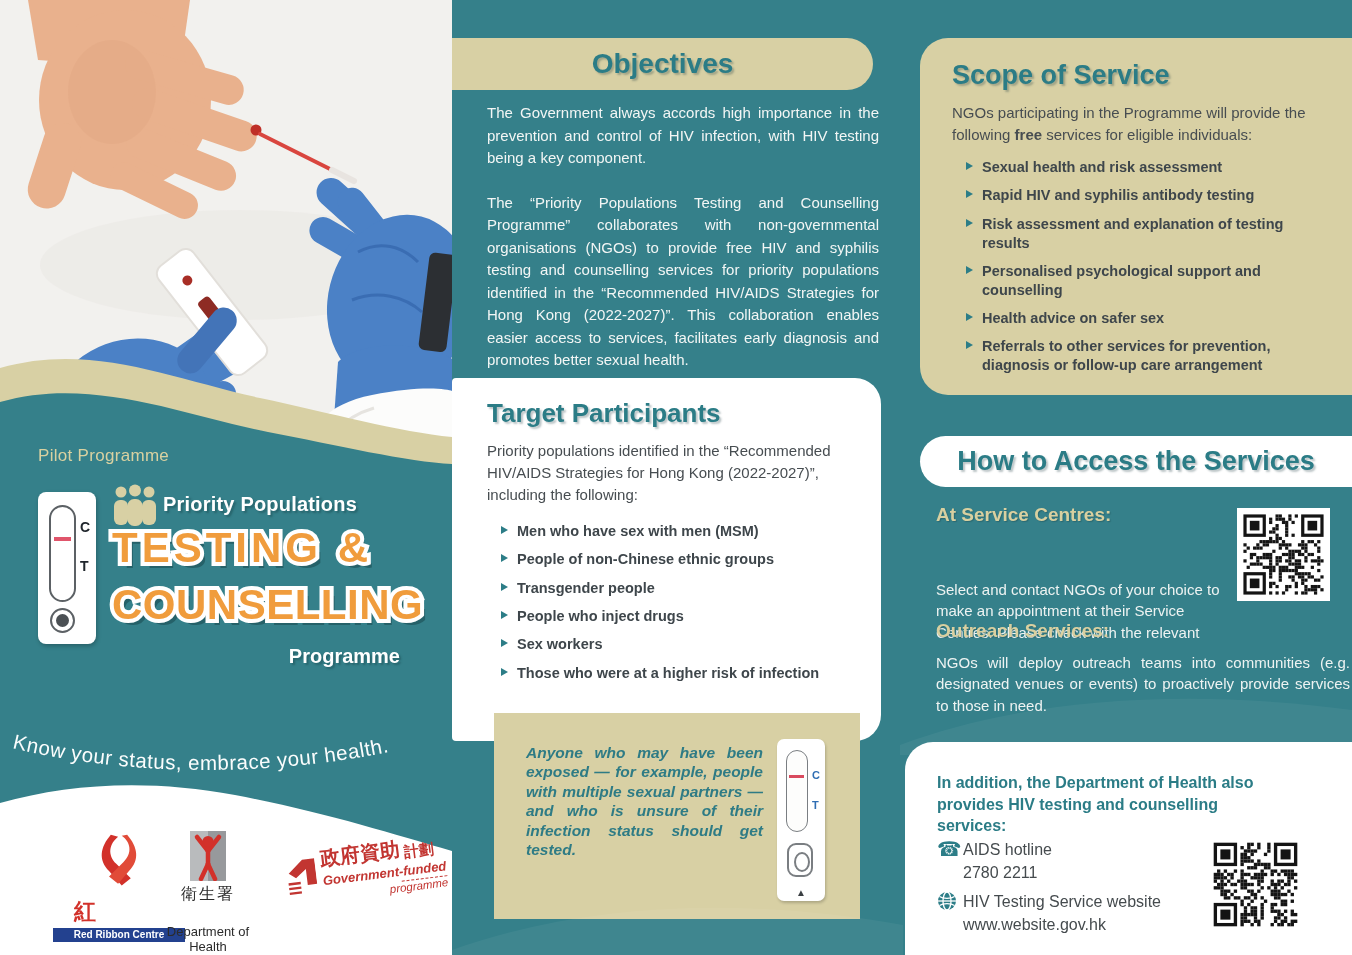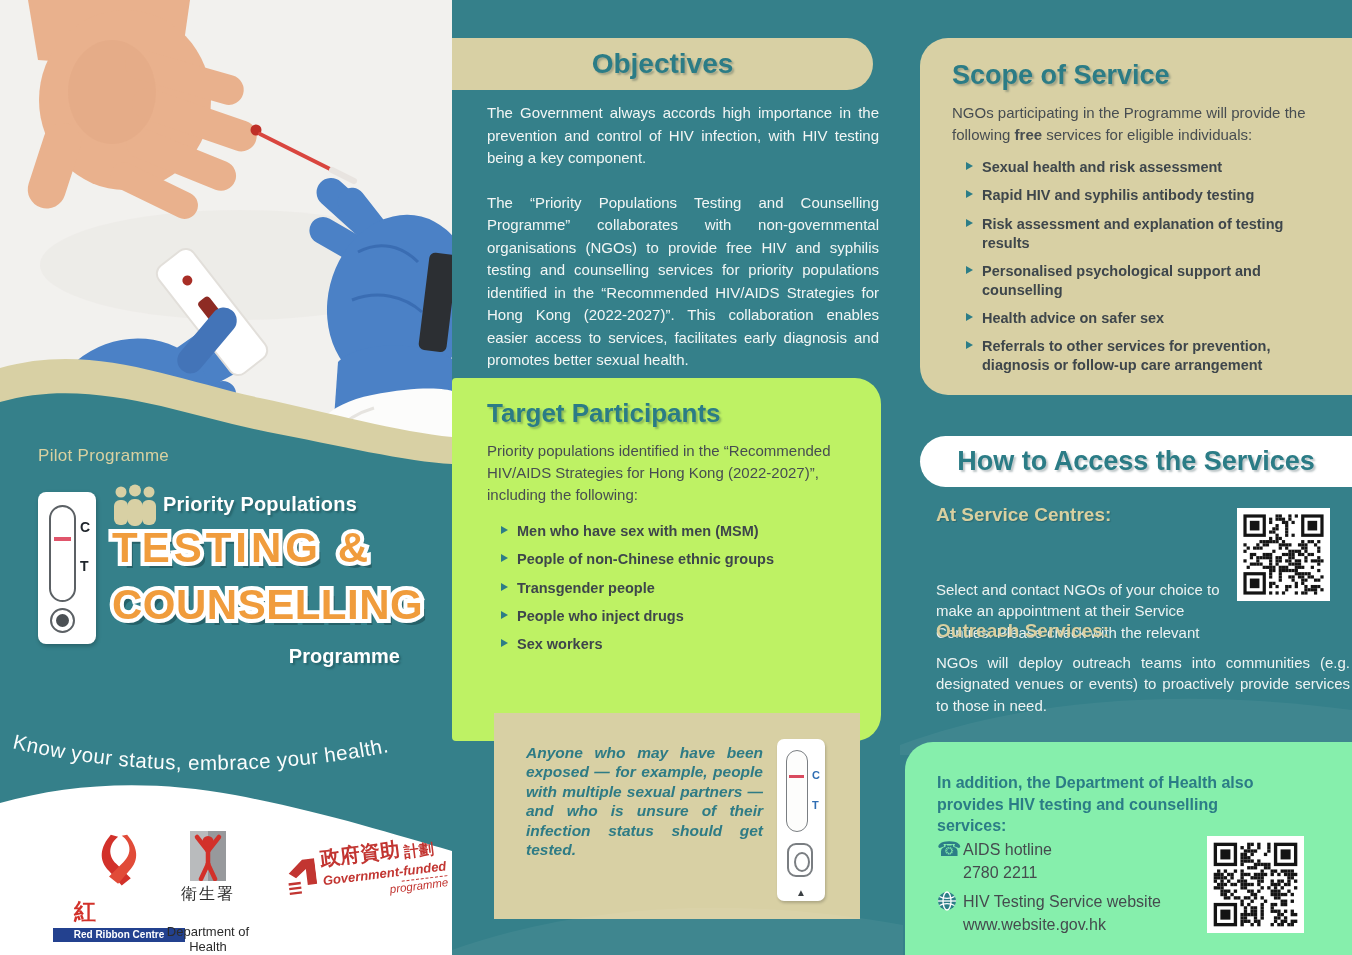--- a/index.html
+++ b/index.html
@@ -67,21 +67,21 @@
 
   
   .obj-pill { position: absolute; left: 452px; top: 38px; width: 421px; height: 52px;
     background: #d8d0a4; border-radius: 0 26px 26px 0; display: flex; align-items: center; justify-content: center; }
   .obj-pill .h { font-size: 28px; }
   .obj-body { position: absolute; left: 487px; top: 102px; width: 392px;
     color: #f3f6f5; font-size: 15px; line-height: 1.5; text-align: justify; }
   .obj-body p + p { margin-top: 22px; }
 
   .white-panel { position: absolute; left: 452px; top: 378px; width: 429px; height: 363px;
-    background: #bef264; border-radius: 4px 26px 26px 4px; }
+    background: #ffffff; border-radius: 4px 26px 26px 4px; }
   .tp-head { position: absolute; left: 35px; top: 20px; font-size: 26px; }
   .tp-intro { position: absolute; left: 35px; top: 62px; width: 385px;
     font-size: 15px; color: #474d51; line-height: 1.45; }
   .tp-list { position: absolute; left: 49px; top: 144px; width: 360px; }
 
   .tan-box { position: absolute; left: 494px; top: 713px; width: 366px; height: 206px; background: #d8d0a4; }
   .tan-box .note { position: absolute; left: 32px; top: 30px; width: 237px;
     font-size: 15.5px; font-weight: bold; font-style: italic; color: #2e7b85;
     line-height: 1.25; text-align: justify; }
   .cassette-sm { position: absolute; left: 283px; top: 26px; width: 48px; height: 162px;
@@ -115,21 +115,21 @@
   .centres-text { position: absolute; left: 936px; top: 536px; width: 302px;
     font-size: 15px; color: #eef3f2; line-height: 1.43; margin-top: 43px; }
   .outreach-label { left: 936px; top: 620px; }
   .outreach-text { position: absolute; left: 936px; top: 652px; width: 414px;
     font-size: 15px; color: #eef3f2; line-height: 1.43; text-align: justify; }
   .qr { position: absolute; background: #fff; }
   .qr1 { left: 1237px; top: 508px; width: 93px; height: 93px; }
   .qr2 { left: 1207px; top: 836px; width: 97px; height: 97px; }
 
   .doh-panel { position: absolute; left: 905px; top: 742px; width: 447px; height: 213px;
-    background: #86efac; border-radius: 28px 0 0 0; }
+    background: #ffffff; border-radius: 28px 0 0 0; }
   .doh-head { position: absolute; left: 32px; top: 30px; width: 340px;
     font-size: 16px; font-weight: bold; color: #2b7c86; line-height: 1.35; }
   .contact-row { position: absolute; left: 32px; display: flex; }
   .c1 { top: 96px; } .c2 { top: 148px; }
   .contact-icon { width: 26px; flex: none; color: #2c7d87; font-size: 20px; line-height: 1; margin-top: 1px; }
   .contact-label { font-size: 16px; color: #454b4e; line-height: 1.45; }
 
   .swoosh { position: absolute; pointer-events: none; }
 </style>
 </head>
@@ -321,20 +321,24 @@
         <div class="bullet-item">
           <span class="tri"></span>
           <span class="b-text">People who inject drugs</span>
         </div>
 
         <div class="bullet-item">
           <span class="tri"></span>
           <span class="b-text">Sex workers</span>
         </div>
 
+        <div class="bullet-item">
+          <span class="tri"></span>
+          <span class="b-text">Those who were at a higher risk of infection</span>
+        </div>
       </div>
   </div>
 
   <div class="tan-box">
     <div class="note">Anyone who may have been exposed — for example, people with multiple sexual partners — and who is unsure of their infection status should get tested.</div>
     <div class="cassette-sm">
       <div class="slot">
         <div class="cline"></div>
       </div>
       <div class="lab-c">C</div>

